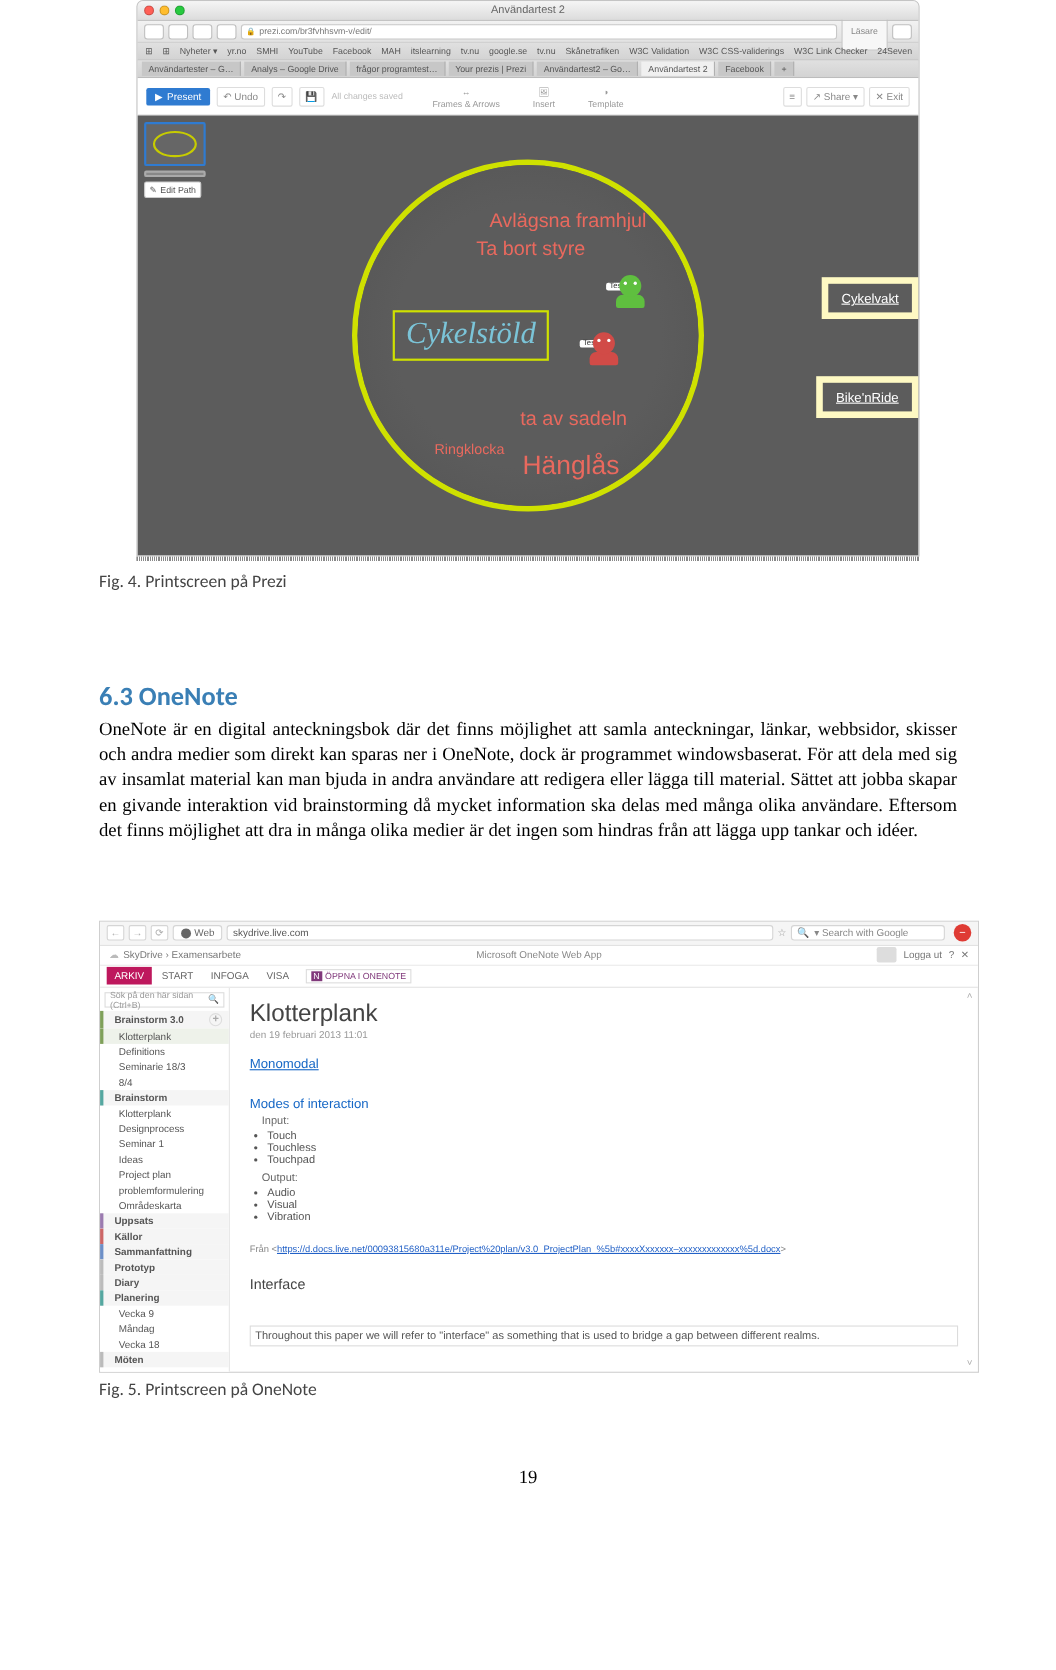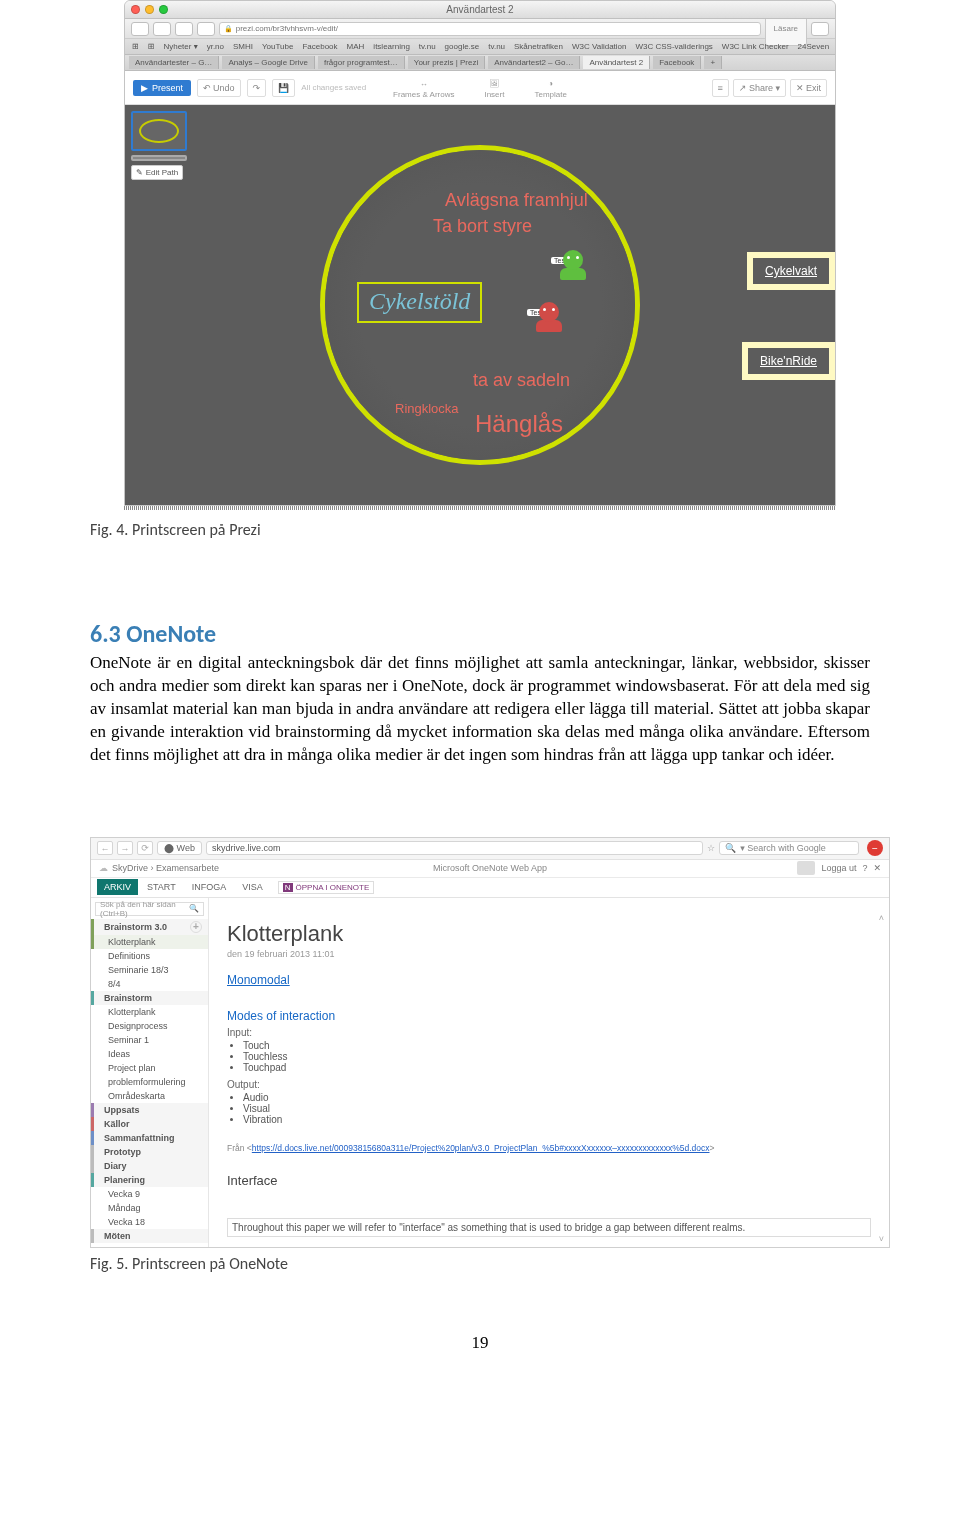--- a/index.html
+++ b/index.html
@@ -33,21 +33,21 @@
   .p-centeritem .ic { height: 14px; display: flex; justify-content: center; align-items: center; }
   .p-right { margin-left: auto; display: flex; gap: 4px; }
   .prezi-canvas { position: relative; background: #5c5c5c; height: 400px; }
   .thumb-col { position: absolute; left: 6px; top: 6px; width: 60px; }
   .thumb { width: 56px; height: 40px; border: 2px solid #aaa; background: #666; margin-bottom: 4px; border-radius: 2px; position: relative; }
   .thumb.sel { border-color: #2f7bd1; }
   .thumb-ring { position: absolute; inset: 6px; border: 2px solid #c7cc00; border-radius: 50%; }
   .edit-path { background: #fff; border: 1px solid #ccc; border-radius: 2px; padding: 2px 4px; font-size: 8px; color: #555; display: inline-flex; align-items: center; gap: 3px; }
   .big-ring { position: absolute; left: 50%; top: 50%; width: 320px; height: 320px; border: 5px solid #cfe100; border-radius: 50%; transform: translate(-50%,-50%); }
   .ring-grad { position: absolute; inset: 0; border-radius: 50%; background: radial-gradient(circle at 50% 50%, #5c5c5c 0%, #5c5c5c 55%, rgba(77,77,77,.6) 100%); }
-  .ring-title { position: absolute; left: 32px; top: 132px; border: 2px solid #cfe100; padding: 4px 10px 6px 10px; font-family: "Brush Script MT", cursive; font-style: italic; font-size: 24px; color: #7bc4d8; }
+  .ring-title { position: absolute; left: 32px; top: 132px; border: 2px solid #cfe100; padding: 4px 10px 6px 10px; font-family: "Brush Script MT", cursive; font-style: italic; font-size: 28px; color: #7bc4d8; }
   .ring-txt { position: absolute; color: #e9695e; font-family: "Helvetica Neue", Arial, sans-serif; font-size: 18px; }
   .rt1 { left: 120px; top: 40px; }
   .rt2 { left: 108px; top: 66px; }
   .rt3 { left: 148px; top: 220px; }
   .rt4 { left: 70px; bottom: 44px; font-size: 13px; }
   .rt5 { left: 150px; bottom: 22px; font-size: 24px; }
   .green-guy, .red-guy { position: absolute; width: 32px; height: 32px; }
   .green-guy { left: 232px; top: 100px; }
   .red-guy { left: 208px; top: 152px; }
   .guy-head { width: 20px; height: 20px; border-radius: 50%; margin: 0 auto; position: relative; }
@@ -78,23 +78,23 @@
   .on-chip { border: 1px solid #d5d5d5; border-radius: 3px; padding: 1px 6px; background: #fff; color: #666; font-size: 9px; }
   .on-addr { flex: 1; border: 1px solid #d5d5d5; border-radius: 3px; height: 14px; padding: 0 5px; display: flex; align-items: center; background: #fff; }
   .on-search { width: 140px; border: 1px solid #d5d5d5; border-radius: 3px; height: 14px; padding: 0 5px; display: flex; align-items: center; background: #fff; color: #888; }
   .on-star { color: #999; }
   .on-close { width: 16px; height: 16px; border-radius: 50%; background: #df3b34; color: #fff; display: flex; align-items: center; justify-content: center; font-size: 10px; margin-left: 4px; }
   .on-crumb { height: 18px; background: #fff; border-bottom: 1px solid #eaeaea; display: flex; align-items: center; padding: 0 8px; font-size: 9px; color: #777; }
   .on-title-center { position: absolute; left: 50%; transform: translateX(-50%); color: #888; }
   .on-right { margin-left: auto; display: flex; align-items: center; gap: 6px; }
   .on-ribbon { height: 20px; background: #fff; border-bottom: 1px solid #e3e3e3; display: flex; align-items: center; padding: 0 6px; gap: 2px; }
   .on-rtab { font-size: 9px; padding: 3px 7px; color: #666; }
-  .on-rtab.active { background: #0f766e; color: #fff; }
+  .on-rtab.active { background: #be185d; color: #fff; }
   .on-opennote { border: 1px solid #ddd; padding: 1px 4px; margin-left: 6px; display: flex; align-items: center; gap: 3px; color: #80397b; font-size: 8px; }
-  .on-body { display: flex; min-height: 320px; position: relative; align-items: flex-end; }
+  .on-body { display: flex; min-height: 320px; position: relative; }
   .on-side { width: 118px; border-right: 1px solid #e6e6e6; background: #fff; padding: 4px 0; }
   .on-search2 { margin: 0 4px 3px 4px; border: 1px solid #ddd; height: 14px; font-size: 8px; padding: 0 4px; display: flex; align-items: center; color: #999; }
   .on-note { font-size: 9px; padding: 2px 6px 2px 10px; border-left: 3px solid transparent; color: #555; display: flex; align-items: center; justify-content: space-between; }
   .on-note.section { font-weight: 600; border-left-color: #999; background: #f5f5f5; }
   .on-note.page { font-weight: 400; padding-left: 14px; }
   .on-note.sel { background: #eef2ea; border-left-color: #7fa05a; }
   .clr-green { border-left-color: #7fa05a !important; }
   .clr-teal { border-left-color: #55a7a0 !important; }
   .clr-purple { border-left-color: #9b7bb0 !important; }
   .clr-red { border-left-color: #c66 !important; }
@@ -102,21 +102,21 @@
   .clr-gray { border-left-color: #bbb !important; }
   .on-page-add { font-size: 10px; color: #aaa; border: 1px solid #ddd; width: 12px; height: 12px; border-radius: 50%; display: flex; align-items: center; justify-content: center; }
   .on-main { flex: 1; padding: 10px 18px; position: relative; }
   .on-scroll-up, .on-scroll-down { position: absolute; right: 2px; width: 11px; height: 11px; color: #aaa; display: flex; align-items: center; justify-content: center; font-size: 9px; }
   .on-scroll-up { top: 2px; }
   .on-scroll-down { bottom: 2px; }
   .on-h1 { font-family: "Segoe UI Light", "Segoe UI", Arial, sans-serif; font-size: 22px; color: #444; font-weight: 300; }
   .on-date { font-size: 9px; color: #999; margin: 2px 0 14px 0; }
   .on-h2 { color: #1768c6; font-size: 12px; margin: 10px 0 4px 0; text-decoration: underline; }
   .on-h2.plain { text-decoration: none; }
-  .on-label { font-size: 10px; color: #666; margin: 2px 0; }
+  .on-label { font-size: 10px; color: #666; margin: 2px 11px; }
   .on-ul { margin: 2px 0 6px 16px; }
   .on-ul li { font-size: 10px; color: #555; }
   .on-link { font-size: 8.5px; color: #2261c7; text-decoration: underline; word-break: break-all; }
   .on-linkrow { font-size: 8.5px; color: #888; }
   .on-para { font-size: 10px; border: 1px solid #dcdcdc; padding: 2px 4px; margin-top: 30px; line-height: 1.3; color: #555; }
   .on-h2b { color: #444; font-size: 13px; margin-top: 20px; }
   .page-num { text-align: center; font-family: Garamond, Georgia, serif; font-size: 17px; margin-top: 60px; }
 </style>
 </head>
 <body>

